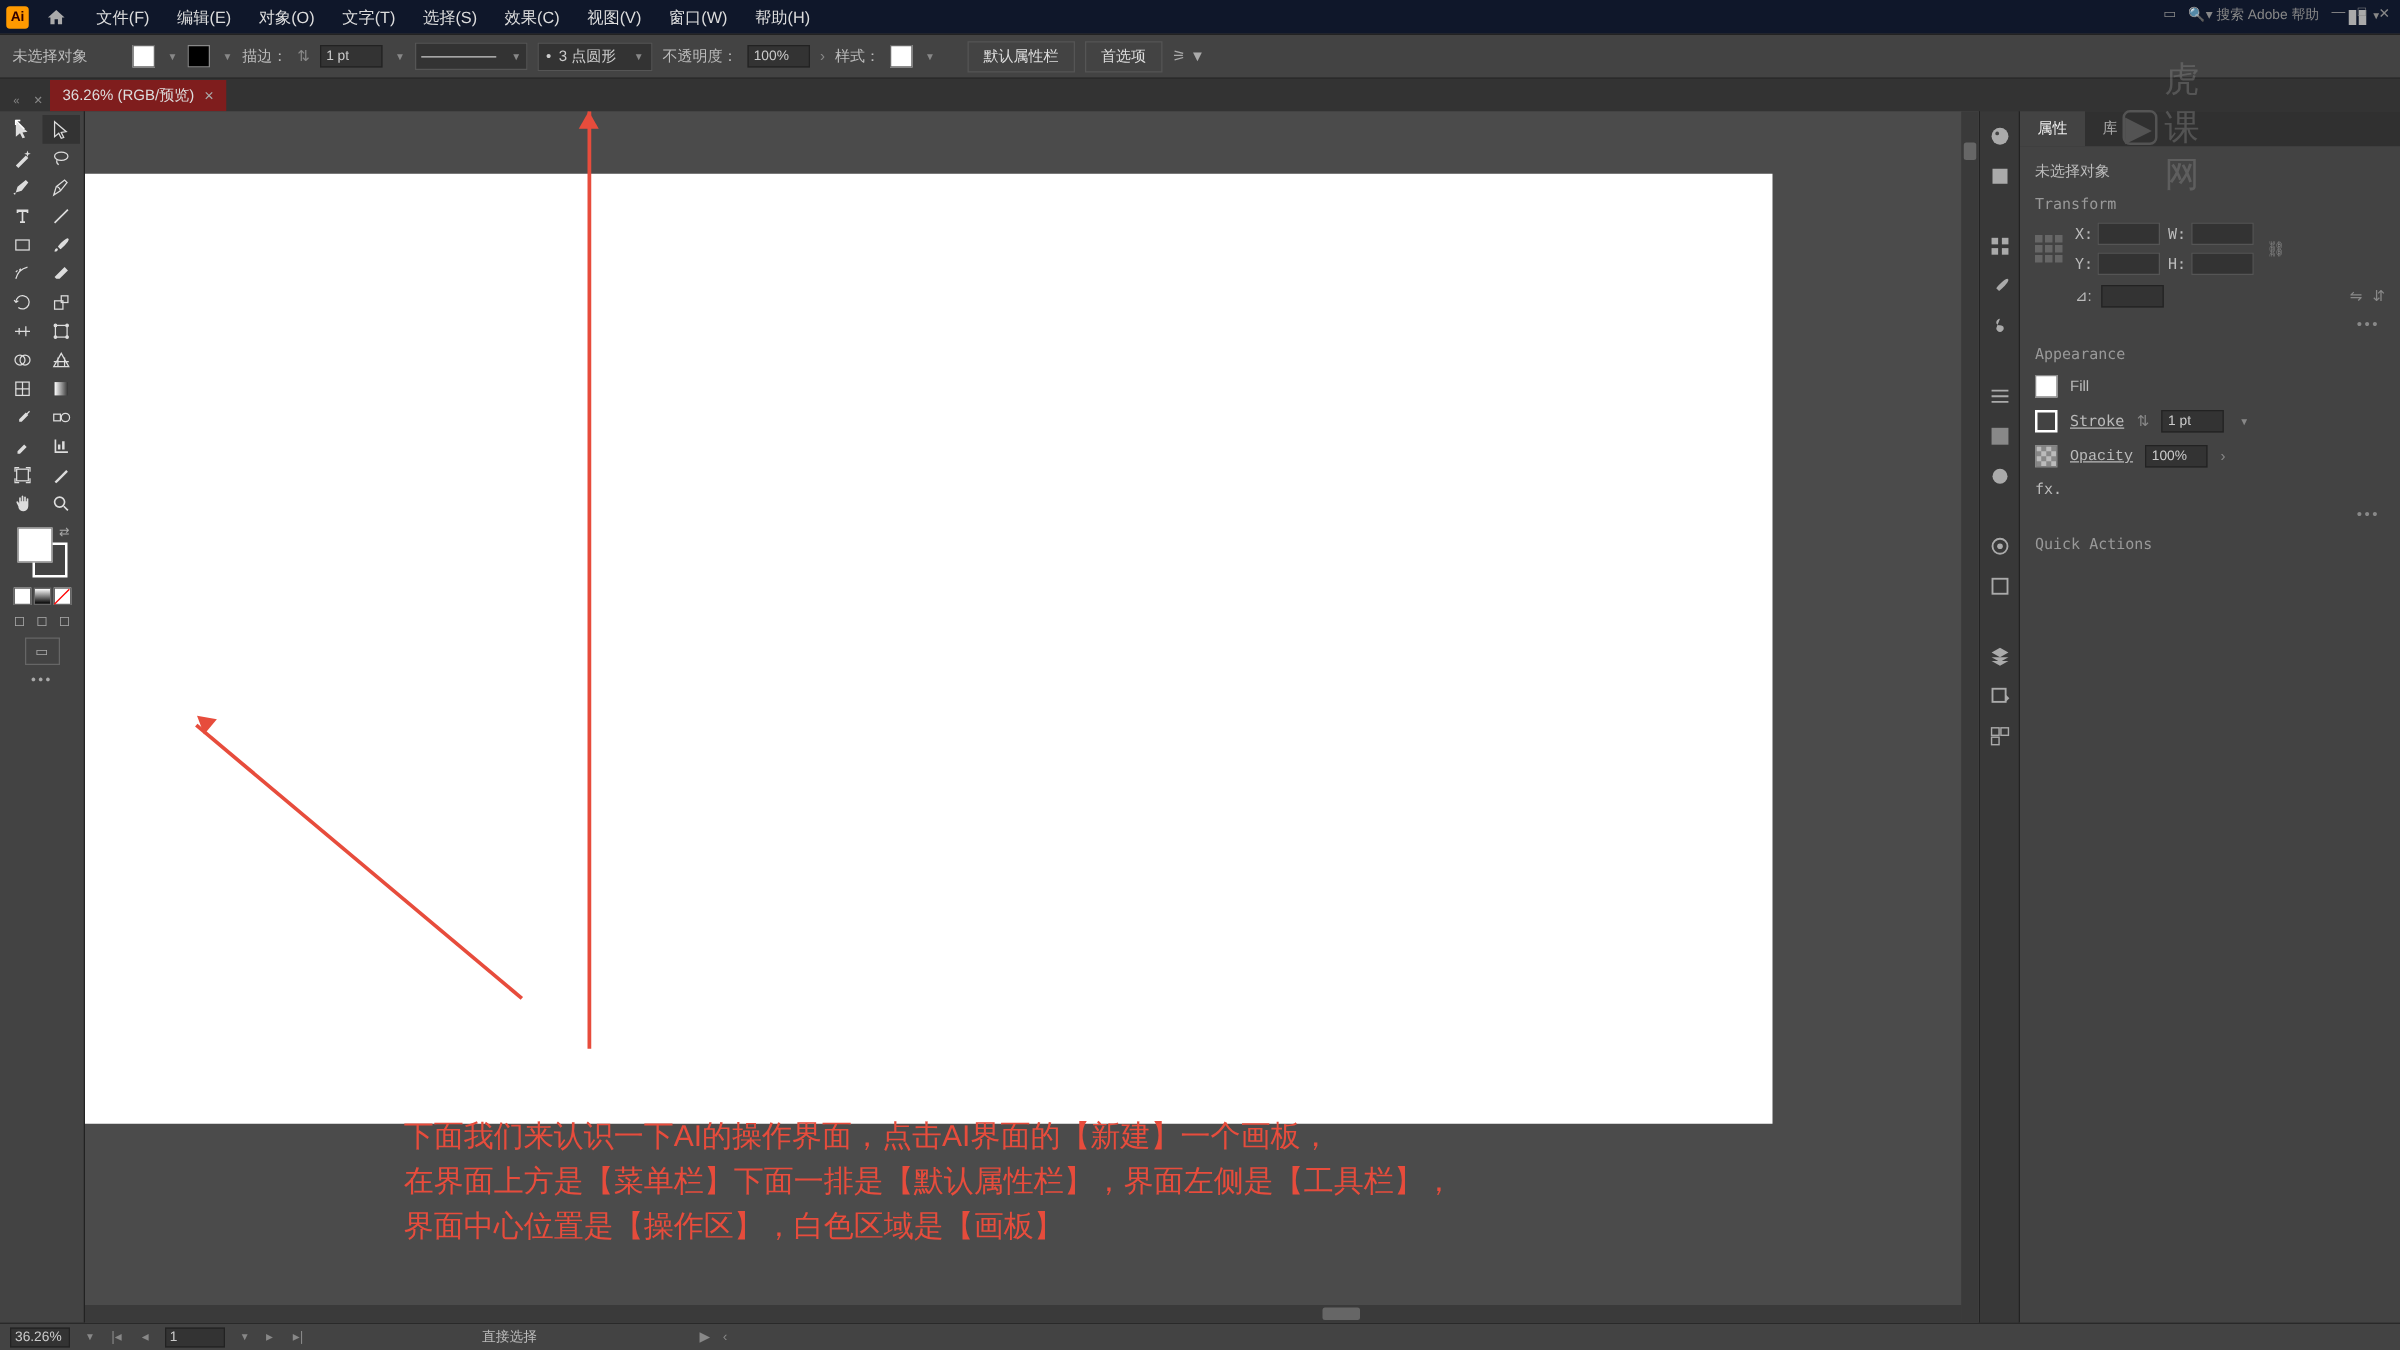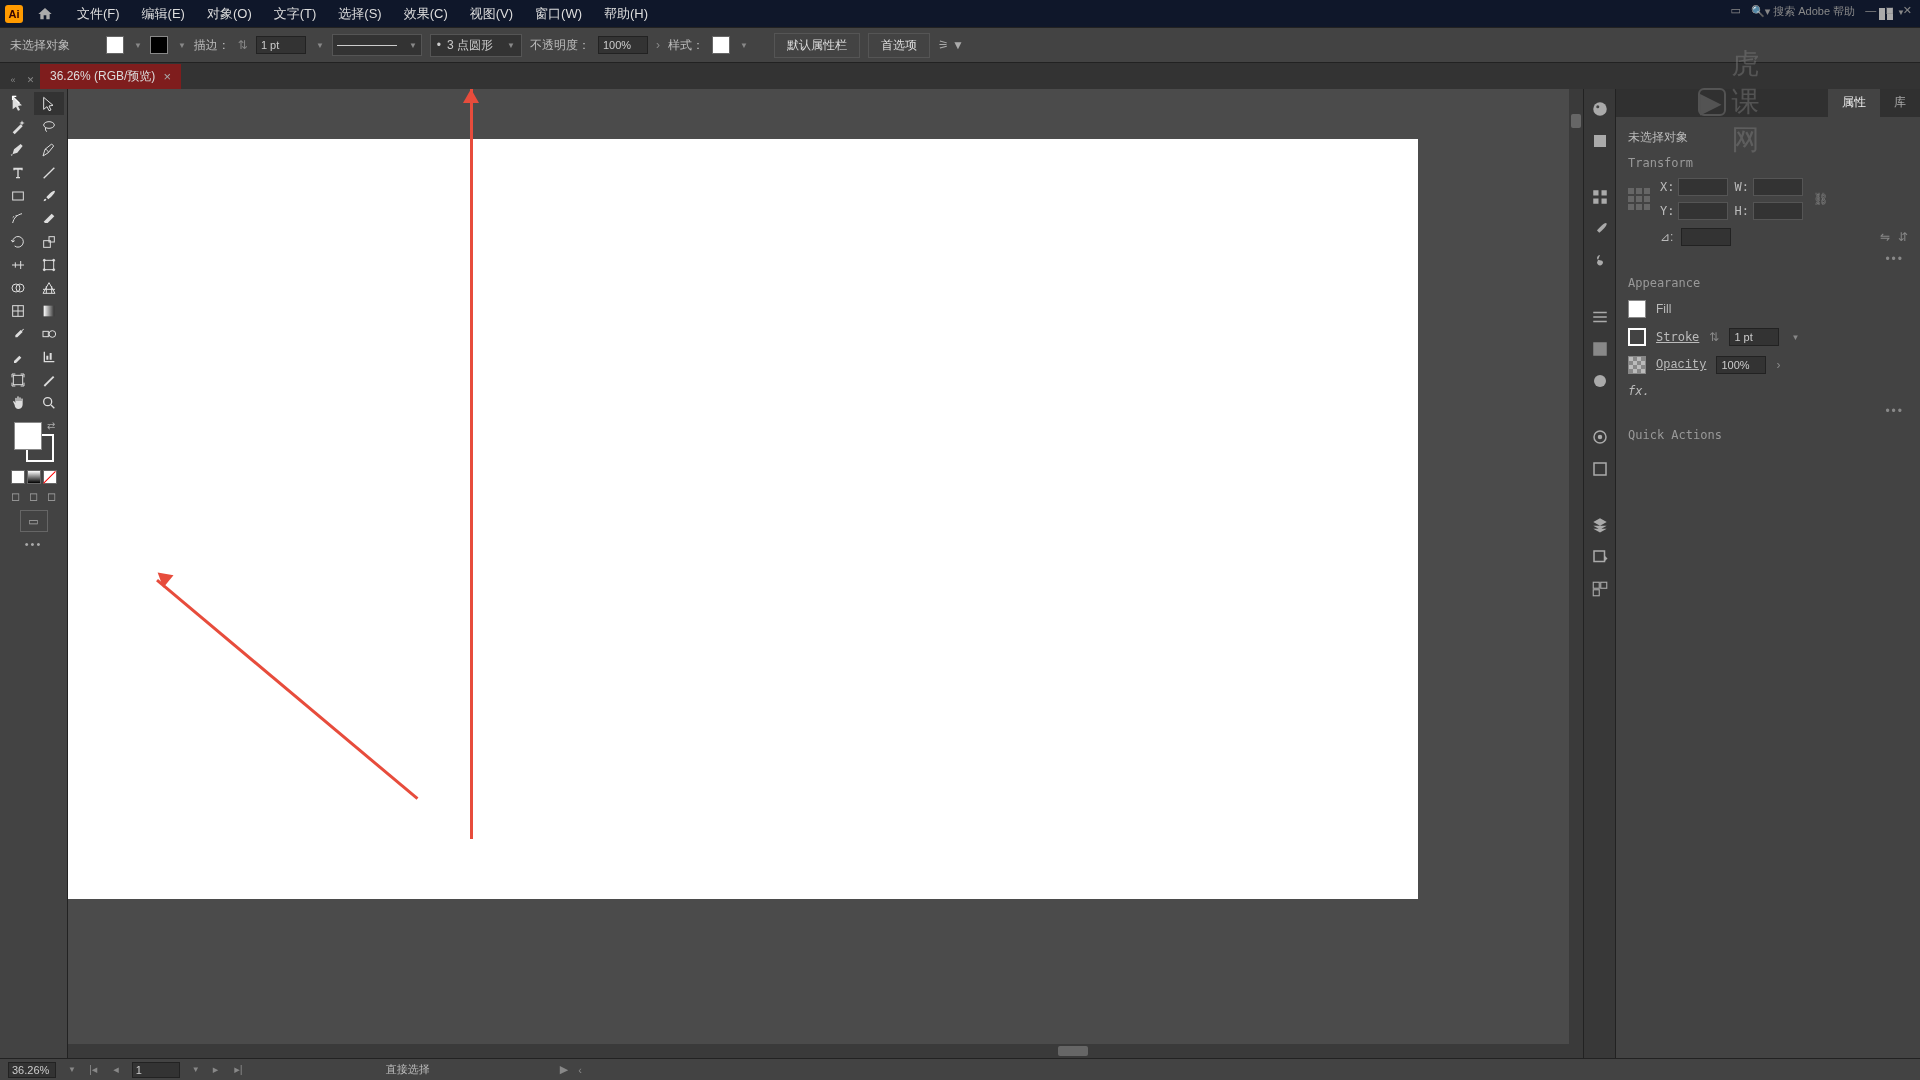--- a/index.html
+++ b/index.html
@@ -63,21 +63,21 @@
 .cursor-arrow { position: absolute; left: 10px; top: 2px; color: #fff; font-size: 14px; z-index: 10; }
 .scroll-v { position: absolute; right: 0; top: 0; width: 14px; height: 100%; background: #3a3a3a; }
 .scroll-v-thumb { position: absolute; width: 10px; left: 2px; top: 25px; height: 14px; background: #666; border-radius: 2px; }
 .scroll-h-area { position: absolute; bottom: 0; left: 0; right: 14px; height: 14px; background: #3a3a3a; display: flex; align-items: center; }
 .scroll-h-thumb { position: absolute; left: 990px; width: 30px; height: 10px; top: 2px; background: #666; border-radius: 2px; }
 
 .right-dock { width: 32px; background: #383838; border-left: 1px solid #222; display: flex; flex-direction: column; align-items: center; padding-top: 10px; gap: 12px; }
 .dock-icon { width: 20px; height: 20px; color: #aaa; display: flex; align-items: center; justify-content: center; }
 
 .panels { width: 305px; background: #434343; border-left: 1px solid #222; display: flex; flex-direction: column; }
-.panel-tabs { display: flex; background: #303030; height: 28px; justify-content: flex-end; }
+.panel-tabs { display: flex; background: #303030; height: 28px; }
 .panel-tab { padding: 5px 14px; font-size: 12px; color: #aaa; cursor: pointer; }
 .panel-tab.active { background: #434343; color: #eee; }
 .panel-body { padding: 12px; font-size: 12px; color: #bbb; }
 .panel-section-title { color: #999; margin: 10px 0 8px; font-family: monospace; font-size: 12px; }
 .transform-grid { display: flex; gap: 10px; align-items: center; }
 .ref-point { display: grid; grid-template-columns: repeat(3, 6px); grid-template-rows: repeat(3, 6px); gap: 2px; }
 .ref-point div { background: #666; }
 .xywh { display: grid; grid-template-columns: 1fr 1fr; gap: 6px; }
 .xywh-item { display: flex; align-items: center; gap: 4px; }
 .xywh-item label { font-family: monospace; }
@@ -367,20 +367,23 @@
     <div class="screen-btn">▭</div>
     <div class="more-dots">•••</div>
   </div>
 
   <div class="canvas-area">
     <div class="artboard"></div>
     <div class="arrow-line-1"></div>
     <div class="arrow-head-1"></div>
     <div class="arrow-line-2"></div>
     <div class="arrow-head-2"></div>
+    <div class="annotation-text">下面我们来认识一下AI的操作界面，点击AI界面的【新建】一个画板，
+在界面上方是【菜单栏】下面一排是【默认属性栏】，界面左侧是【工具栏】，
+界面中心位置是【操作区】，白色区域是【画板】</div>
     <div class="scroll-v">
         <div class="scroll-v-thumb"></div>
       </div>
     <div class="scroll-h-area">
         <div class="scroll-h-thumb"></div>
       </div>
   </div>
 
   <div class="right-dock">
     <div class="dock-icon">
@@ -522,21 +525,21 @@
         <span style="color:#888">⇅</span>
         <input class="input-num" value="1 pt" style="">
           <span class="dropdown-arrow">▼</span>
       </div>
       <div class="appearance-row">
         <div class="app-swatch op"></div>
         <span style="font-family:Liberation Mono, monospace;text-decoration:underline">Opacity</span>
         <input class="input-num" value="100%" style="">
         <span style="color:#888">›</span>
       </div>
-      <div style="margin-top:10px;font-style:italic;font-family:monospace">fx.</div>
+      <div style="margin-top:10px;font-family:monospace">fx.</div>
       <div class="panel-more">•••</div>
 
       <div class="panel-section-title">Quick Actions</div>
     </div>
   </div>
 
 </div>
 
 <div class="status-bar">
   <input class="status-input" value="36.26%" style="">

